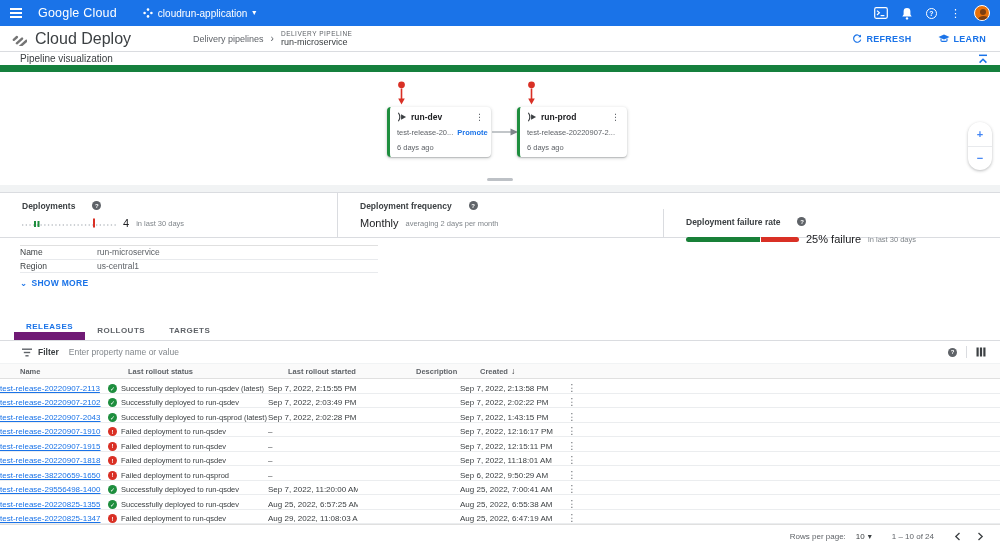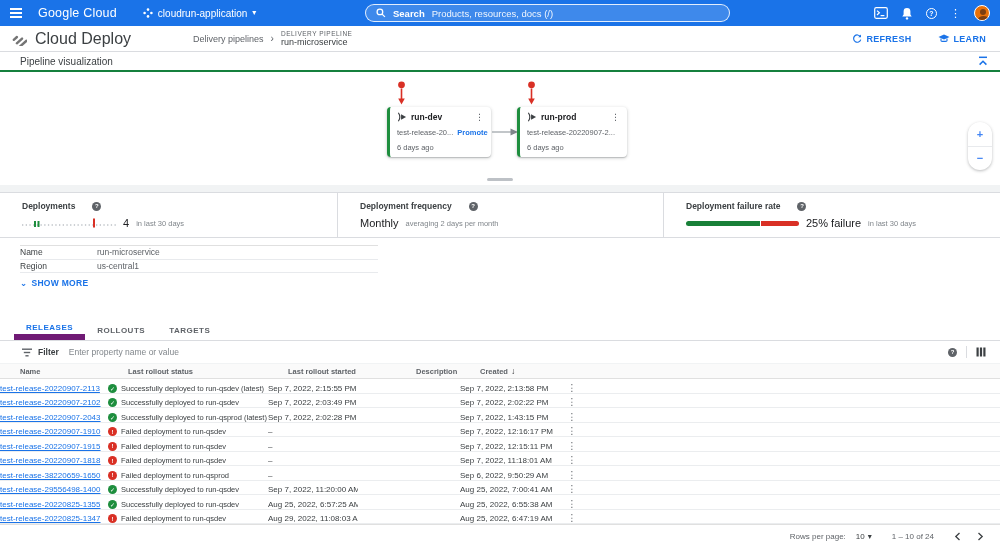--- a/index.html
+++ b/index.html
@@ -31,21 +31,21 @@
   .crumbs { display:flex; align-items:center; margin-left:62px; gap:7px; }
   .crumb-parent { font-size:9px; color:#5f6368; }
   .crumb-sep { color:#5f6368; font-size:10px; }
   .crumb-stack { display:flex; flex-direction:column; line-height:1.15; }
   .crumb-kicker { font-size:6.5px; letter-spacing:.5px; color:#5f6368; }
   .crumb-cur { font-size:9px; color:#3c4043; }
   .appbar-actions { margin-left:auto; display:flex; align-items:center; gap:26px; }
   .blue-act { display:flex; align-items:center; gap:4px; color:#1a73e8; font-size:9px; font-weight:700; letter-spacing:.3px; }
 
   
-  .vizhead { height:20px; border-bottom:2px solid #15803d; display:flex; align-items:center; padding:0 12px 0 20px; }
+  .vizhead { height:20px; border-bottom:7px solid #15803d; display:flex; align-items:center; padding:0 12px 0 20px; }
   .vizhead .t { font-size:10px; color:#3c4043; }
   .vizhead .collapse { margin-left:auto; }
 
   
   .canvas { height:113px; position:relative; background:#fff; }
   .target-card { position:absolute; top:35px; height:50px; background:#fff; border-radius:4px;
     box-shadow:0 1px 1px rgba(60,64,67,.25), 0 1px 3px 1px rgba(60,64,67,.15);
     border-left:3px solid #1e8e3e; padding:5px 7px 5px 7px; display:flex; flex-direction:column; justify-content:space-between; }
   .card-dev { left:387px; width:104px; }
   .card-prod { left:517px; width:110px; }
@@ -61,22 +61,22 @@
   .zoomctl { position:absolute; right:8px; top:50px; width:24px; height:48px; background:#fff; border-radius:12px;
     box-shadow:0 1px 3px rgba(60,64,67,.35); display:flex; flex-direction:column; }
   .zbtn { flex:1; display:flex; align-items:center; justify-content:center; color:#4285f4; font-size:11px; font-weight:700; }
   .zbtn:first-child { border-bottom:1px solid #e8eaed; }
   .drag-handle { position:absolute; left:487px; bottom:4px; width:26px; height:3px; border-radius:2px; background:#bdc1c6; }
   .grayband { height:7px; background:#f1f3f4; }
 
   
   .metrics { height:46px; border-top:1px solid #dadce0; border-bottom:1px solid #dadce0; display:flex; background:#fff; }
   .metric { padding:8px 0 0 22px; }
-  .m1 { width:337px; } .m2 { width:326px; border-left:1px solid #dadce0; } .m3 { width:337px; border-left:1px solid #dadce0; }
-  .m-label { font-size:8.5px; color:#3c4043; font-weight:700; display:flex; align-items:center; gap:17px; }
+  .m1 { width:337px; } .m2 { width:326px; border-left:1px solid #dadce0; } .m3 { width:337px; border-left:1px solid #dadce0;margin-top:16px; }
+  .m-label { font-size:8.5px; color:#3c4043; font-weight:700; display:flex; align-items:flex-start; gap:17px; }
   .help-dot { width:9px; height:9px; border-radius:50%; background:#5f6368; color:#fff; font-size:6px; font-weight:700;
     display:inline-flex; align-items:center; justify-content:center; }
   .m-value-row { margin-top:6px; display:flex; align-items:center; gap:7px; }
   .m-big { font-size:11px; color:#202124; }
   .m-small { font-size:7.5px; color:#80868b; }
   .fail-bar { width:113px; height:5px; display:flex; gap:1px; }
   .fail-bar .g { width:74px; background:#188038; border-radius:3px 0 0 3px; }
   .fail-bar .r { width:38px; background:#d93025; border-radius:0 3px 3px 0; }
 
   
@@ -85,21 +85,21 @@
   .dtable { width:358px; margin-top:7px; border-top:1px solid #e0e0e0; }
   .drow { display:flex; height:13.5px; align-items:center; border-bottom:1px solid #e8eaed; font-size:8.5px; }
   .dlabel { width:77px; color:#3c4043; }
   .dvalue { color:#5f6368; }
   .showmore { margin-top:5px; display:flex; align-items:center; gap:4px; color:#1a73e8; font-size:8.5px; font-weight:700; letter-spacing:.3px; }
 
   
   .tabs { height:21px; border-bottom:1px solid #dadce0; display:flex; align-items:stretch; padding-left:14px; }
   .tab { min-width:64px; padding:0 12px; display:flex; align-items:center; justify-content:center;
     font-size:8px; font-weight:700; letter-spacing:.5px; color:#5f6368; }
-  .tab.active { color:#1a73e8; border-bottom:6px solid #701a75; }
+  .tab.active { color:#1a73e8; border-bottom:8px solid #701a75; }
 
   
   .filterrow { height:23px; display:flex; align-items:center; padding:0 14px 0 22px; border-bottom:1px solid #f1f3f4; }
   .filter-btn { display:flex; align-items:center; gap:6px; font-size:8.5px; font-weight:700; color:#3c4043; }
   .filter-input { border:none; outline:none; margin-left:10px; flex:1; font-size:8.5px; color:#202124;
     font-family:"Liberation Sans","DejaVu Sans",sans-serif; }
   .filter-input::placeholder { color:#80868b; }
   .fr-right { display:flex; align-items:center; gap:0; }
   .fr-right .sep { width:1px; height:12px; background:#dadce0; margin:0 9px; }
 
@@ -140,28 +140,20 @@
   <span class="proj clk">
     <svg width="10" height="10" viewBox="0 0 10 10">
       <circle cx="5" cy="1.6" r="1.3" fill="#fff"></circle>
         <circle cx="1.6" cy="5" r="1.3" fill="#fff"></circle>
       <circle cx="8.4" cy="5" r="1.3" fill="#fff"></circle>
         <circle cx="5" cy="8.4" r="1.3" fill="#fff"></circle>
     </svg>
     <span>cloudrun-application</span>
     <span class="caret">▾</span>
   </span>
-  <div class="searchpill clk">
-    <svg width="10" height="10" viewBox="0 0 11 11">
-      <circle cx="4.3" cy="4.3" r="3.1" fill="none" stroke="#fff" stroke-width="1.4"></circle>
-      <line x1="6.7" y1="6.7" x2="9.8" y2="9.8" stroke="#fff" stroke-width="1.4"></line>
-    </svg>
-    <span class="lbl">Search</span>
-    <span class="ph">Products, resources, docs (/)</span>
-  </div>
   <div class="top-icons">
     <svg class="clk" width="14" height="12" viewBox="0 0 14 12">
       <rect x="0.7" y="0.7" width="12.6" height="10.6" rx="1.5" fill="none" stroke="#fff" stroke-width="1.2"></rect>
       <path d="M3 3.6 L5.4 5.8 L3 8" fill="none" stroke="#fff" stroke-width="1.2"></path>
       <line x1="6.6" y1="8.6" x2="10.4" y2="8.6" stroke="#fff" stroke-width="1.2"></line>
     </svg>
     <svg class="clk" width="12" height="13" viewBox="0 0 12 13">
       <path d="M6 1 a3.4 3.4 0 0 1 3.4 3.4 v3.2 l1.3 2 H1.3 l1.3-2 V4.4 A3.4 3.4 0 0 1 6 1 Z" fill="#fff"></path>
       <circle cx="6" cy="11.4" r="1.2" fill="#fff"></circle>
     </svg>

